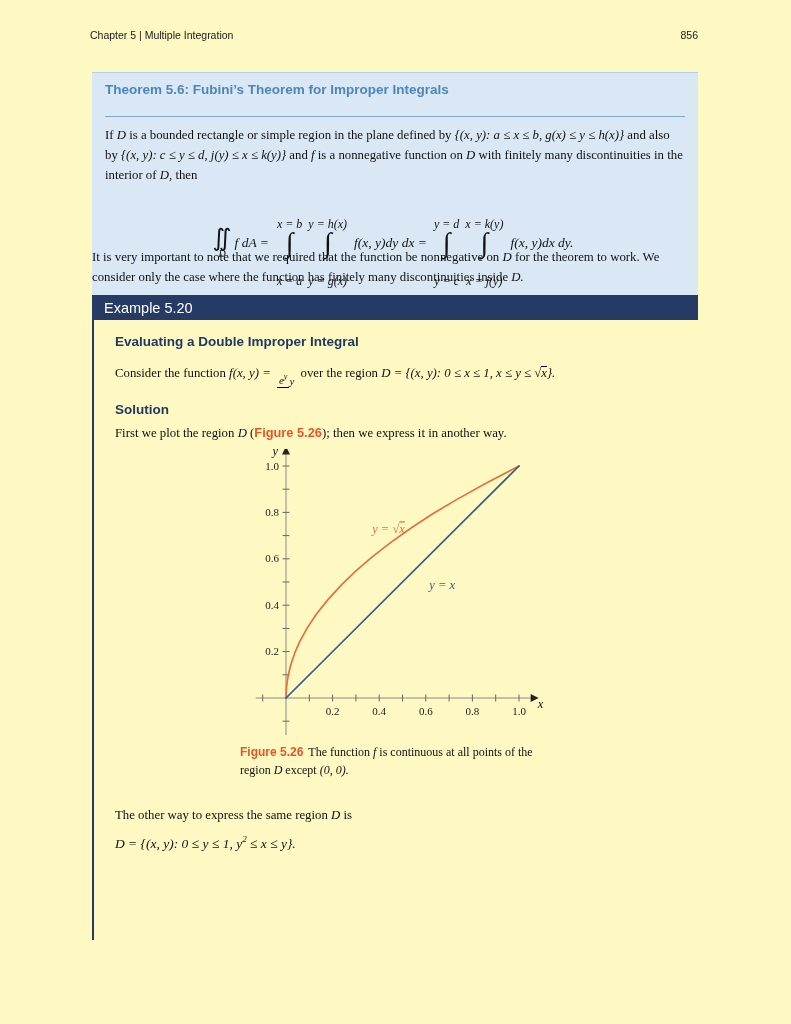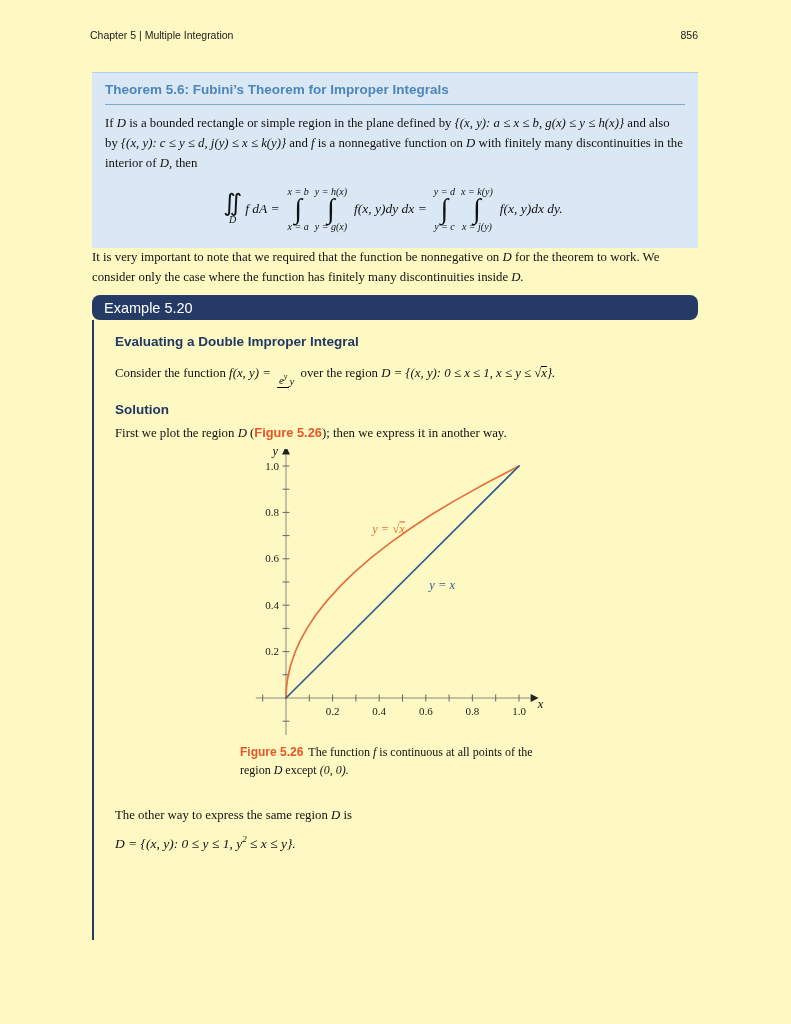--- a/index.html
+++ b/index.html
@@ -7,47 +7,47 @@
         font-family:"Liberation Serif",serif;color:#111;overflow:hidden;}
 
   
   .header{position:absolute;top:29px;left:90px;width:608px;display:flex;
           justify-content:space-between;font-family:"Liberation Sans",sans-serif;
           font-size:10.5px;color:#1a1a1a;}
 
   
   .theorem-box{position:absolute;top:72px;left:92px;width:606px;box-sizing:border-box;
                background:#d9e8f4;border-top:1px solid #b5cfe5;padding:9px 13px 16px;}
-  .theorem-title{margin:0 0 8px;padding-bottom:7px;border-bottom:1px solid #7fa8cc;
+  .theorem-title{margin:0 0 8px;padding-bottom:19px;border-bottom:1px solid #7fa8cc;
                  font-family:"Liberation Sans",sans-serif;font-size:13.5px;font-weight:bold;
                  color:#4c86ba;}
   .body{font-size:12.8px;line-height:1.58;margin:0;}
   .mi{font-style:italic;font-family:"Liberation Serif",serif;}
   sup.mi{font-size:9px;}
 
   
   .equation{display:flex;align-items:center;justify-content:center;margin-top:12px;
             font-size:13.5px;}
   .iint-wrap{display:inline-flex;flex-direction:column;align-items:center;line-height:1;}
   .iint{font-size:24px;line-height:0.9;}
   .iint-sub{font-size:10px;line-height:1;}
   .int-group{display:inline-flex;flex-direction:column;align-items:center;line-height:1;margin:0 3px;}
-  .lim{font-size:10px;line-height:1.15;white-space:nowrap;}
+  .lim{font-size:12px;line-height:1.15;white-space:nowrap;margin-top:20px;}
   .int{font-size:28px;line-height:0.85;}
   .fda{margin:0 5px 0 3px;}
   .intbody{margin:0 4px;white-space:nowrap;}
 
   
   .note{position:absolute;top:247px;left:92px;width:610px;}
 
   
   .example{position:absolute;top:295px;left:92px;width:606px;}
   .example-banner{background:#263a66;color:#fff;height:25px;box-sizing:border-box;
                   display:flex;align-items:center;padding:0 12px;
-                  font-family:"Liberation Sans",sans-serif;font-size:14.5px;border-radius:8px;}
+                  font-family:"Liberation Sans",sans-serif;font-size:14.5px;}
   .example-body{border-left:2px solid #263a66;height:620px;box-sizing:border-box;
                 padding:2px 0 0 21px;}
   .ex-heading{margin:12px 0 0;font-family:"Liberation Sans",sans-serif;font-size:13.5px;
               font-weight:bold;color:#1f3864;}
   .example-body p.body{margin:14px 0 0;width:566px;}
   .sol-heading{margin:14px 0 0;font-family:"Liberation Sans",sans-serif;font-size:13.5px;
                font-weight:bold;color:#1f3864;}
   .sol-p{margin-top:6px !important;}
 
   .figref{font-family:"Liberation Sans",sans-serif;font-weight:bold;color:#e65527;}

